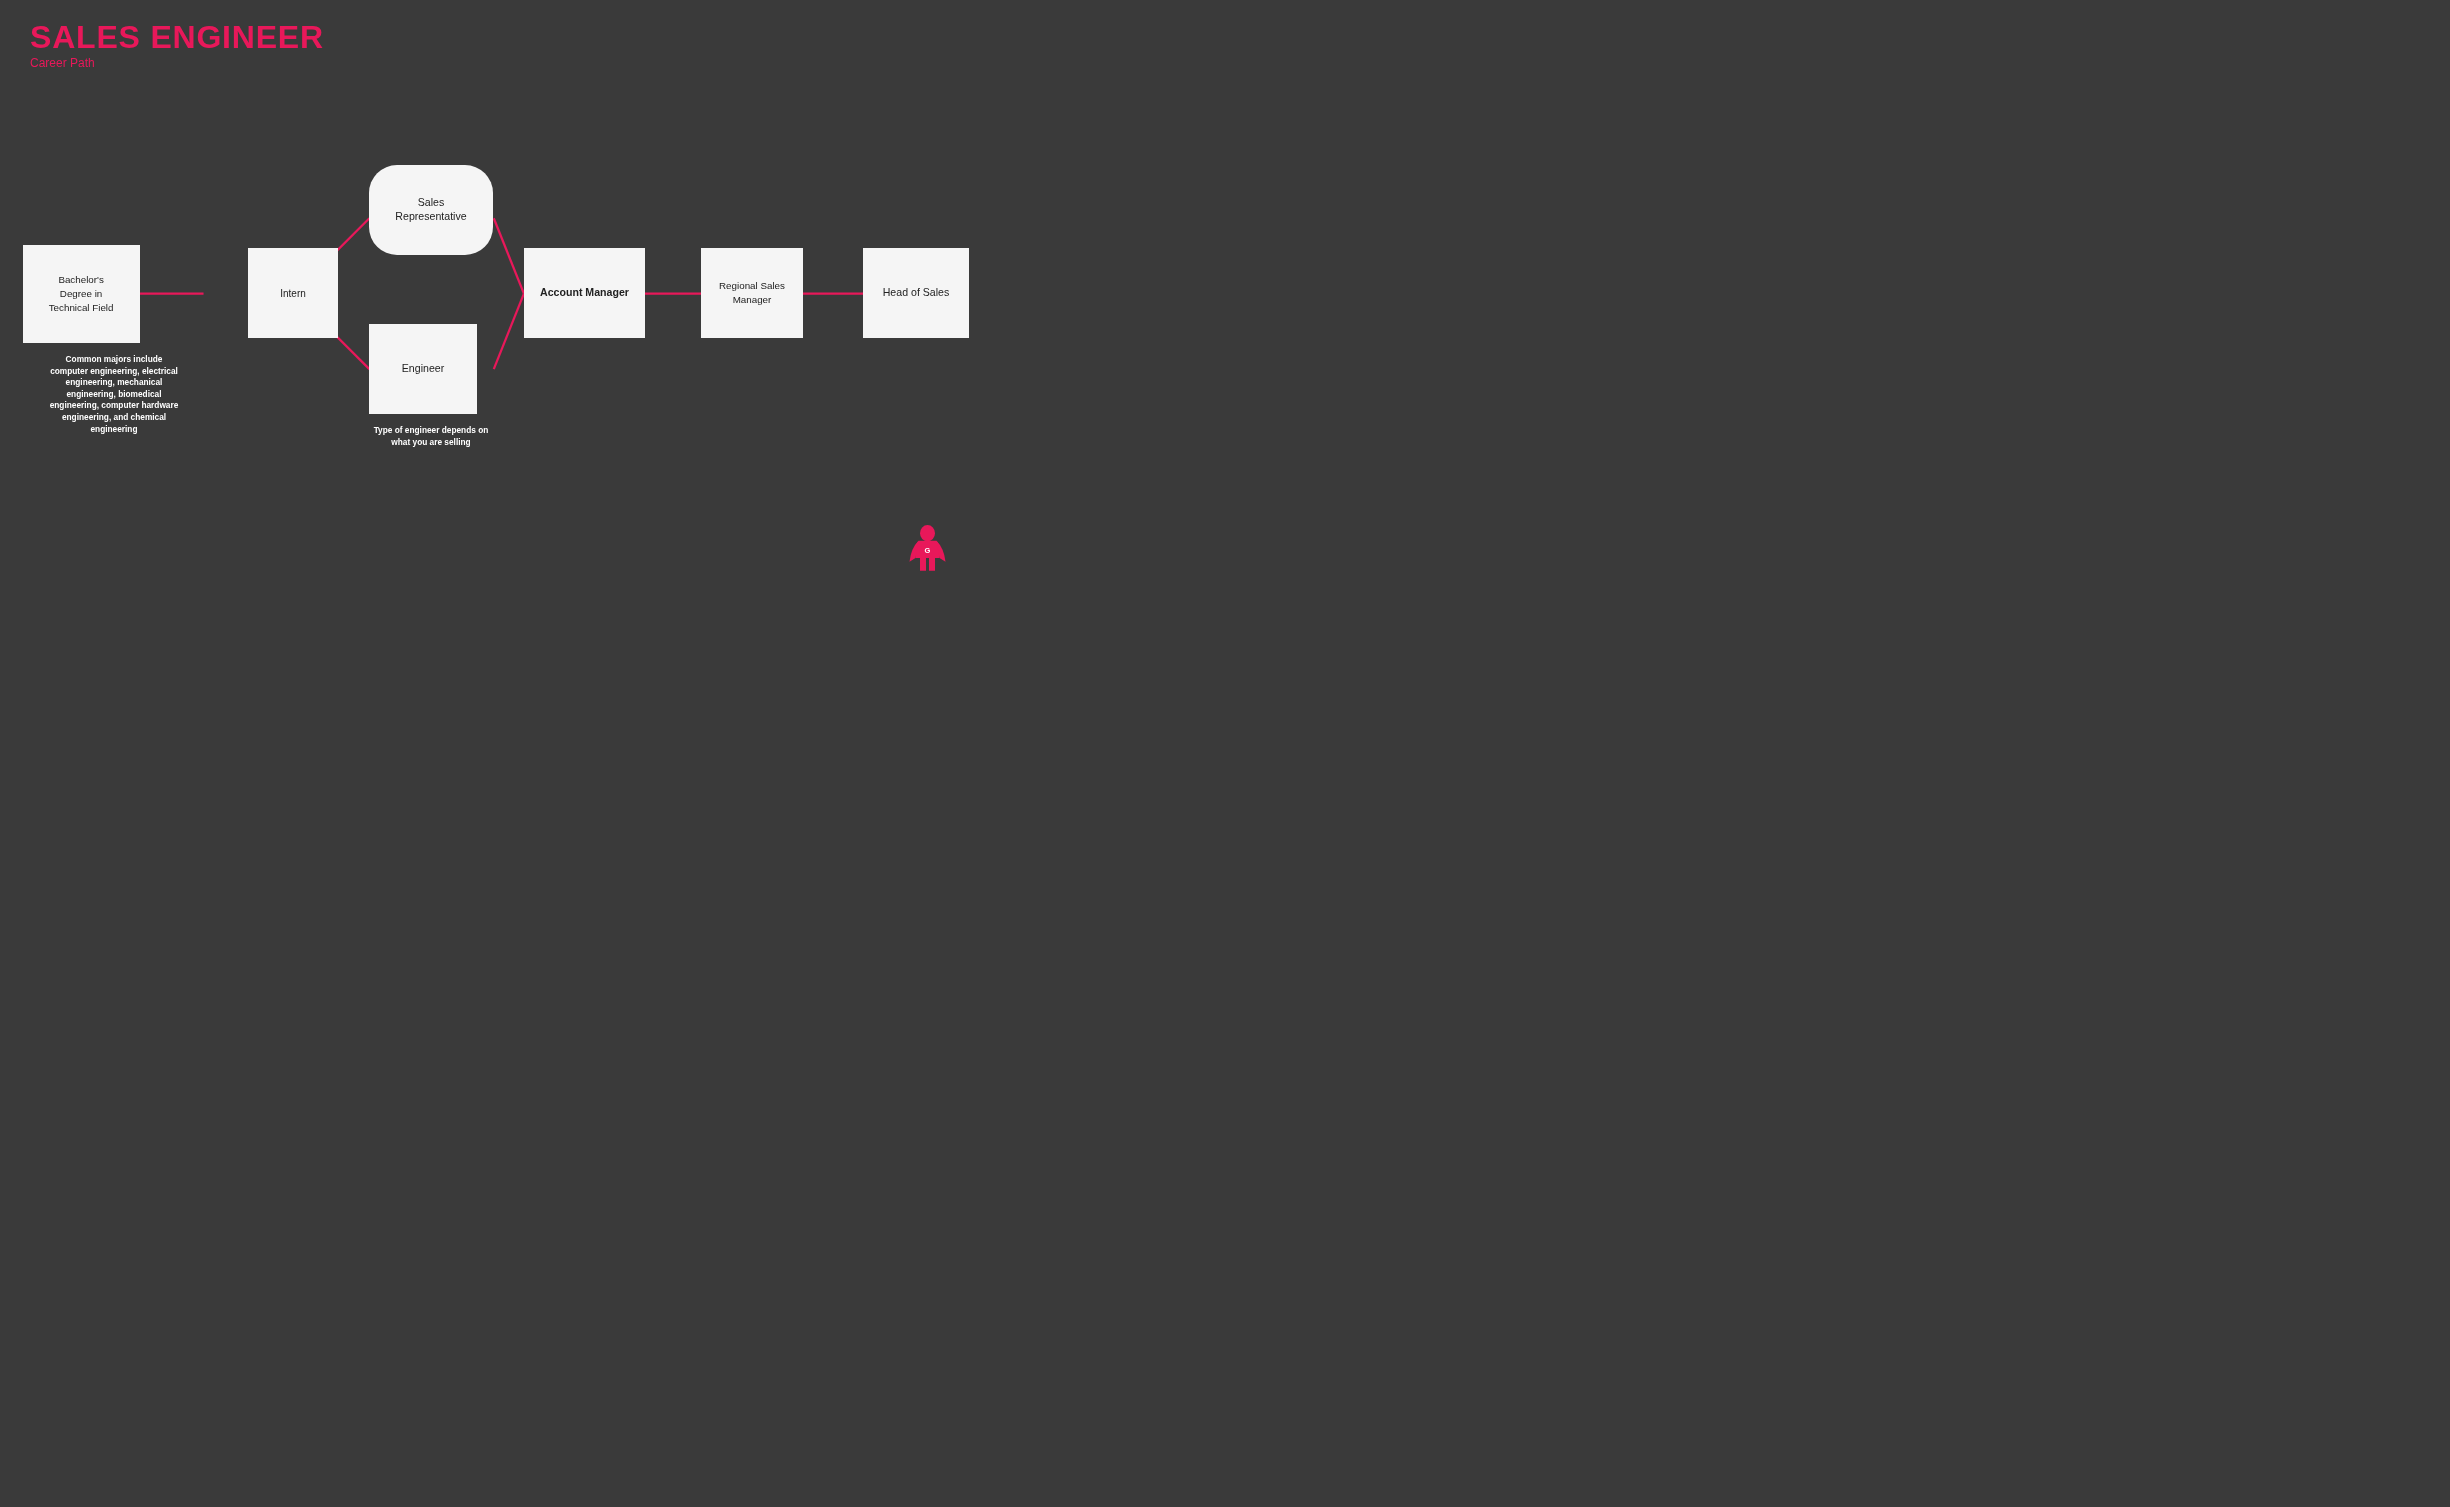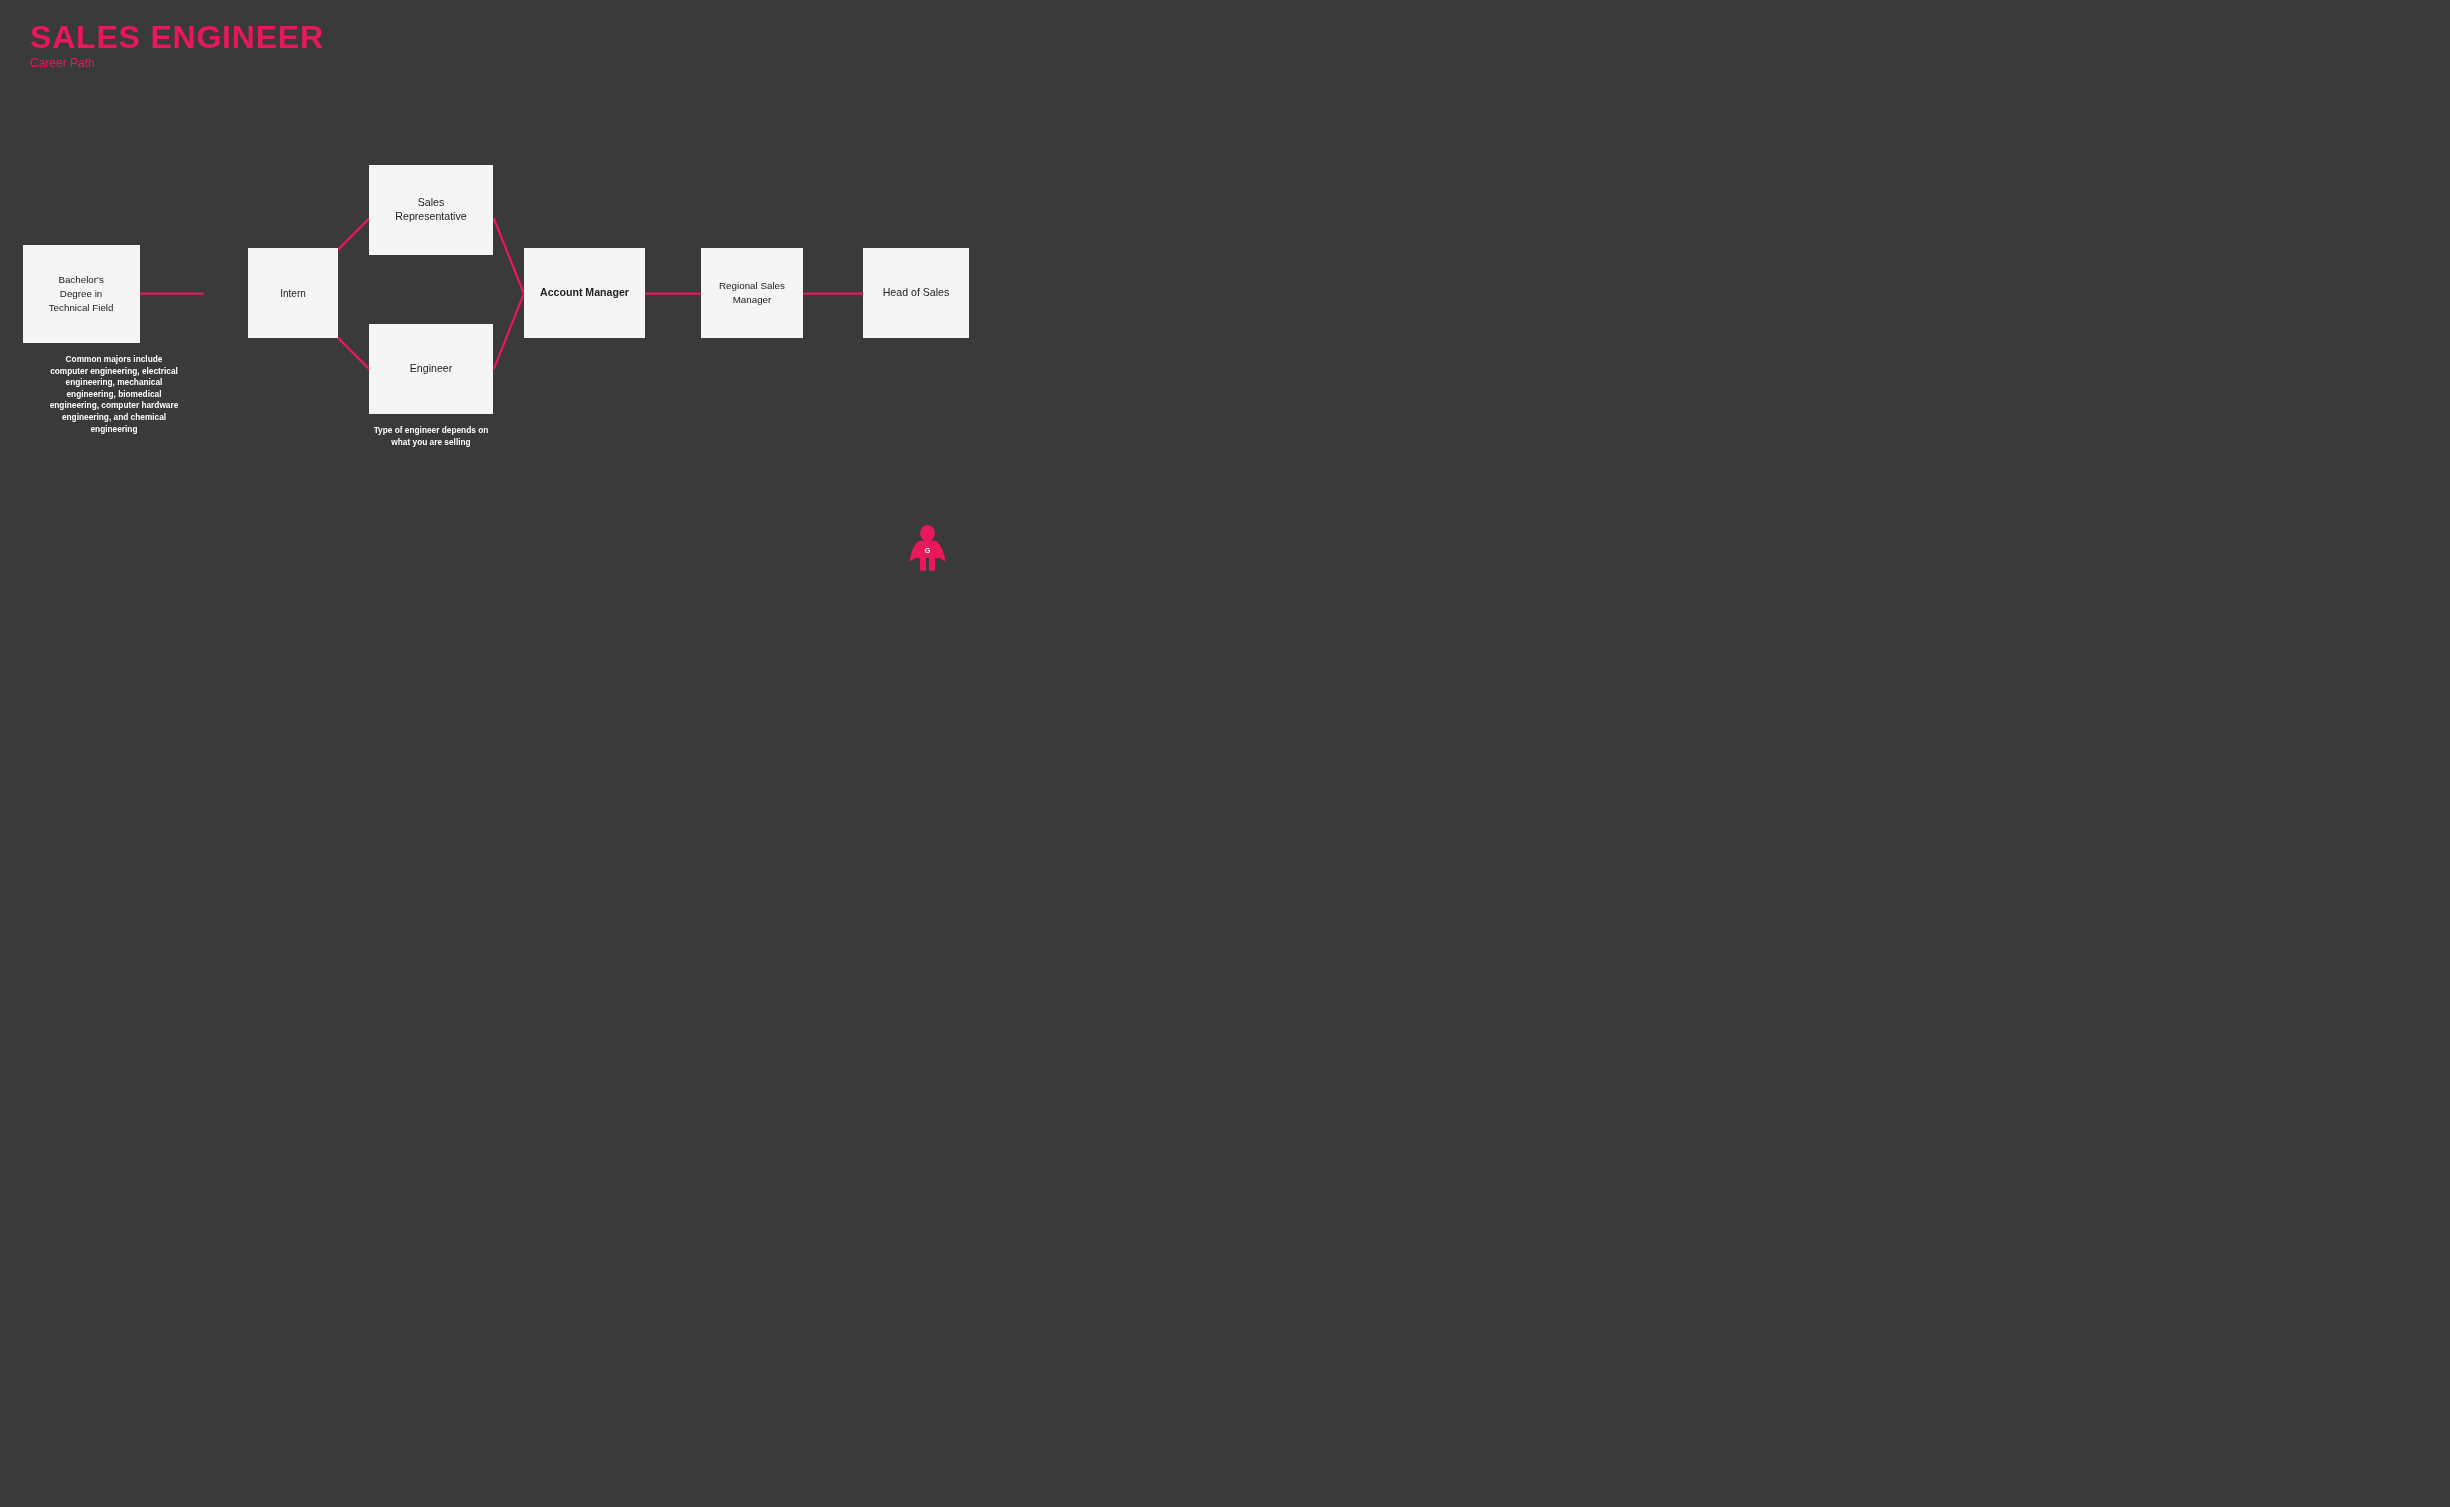--- a/index.html
+++ b/index.html
@@ -112,25 +112,25 @@
   </div>
 
   <div class="node-label" style="left: 15px; top: 264px; width: 132px; font-size: 8.3px; font-weight: 700; text-align: center; margin-left: 33px;">
     <span>Common majors include computer engineering, electrical engineering, mechanical engineering, biomedical engineering, computer hardware engineering, and chemical engineering</span>
   </div>
 
   <div class="node" style="left: 204px; top: 158px; width: 90px; height: 90px; font-size: 10px; font-weight: 400; margin-left: 44px;">
     <span>Intern</span>
   </div>
 
-  <div class="node" style="left: 369px; top: 75px; width: 124px; height: 90px; font-size: 10.6px; padding: 15px;">
+  <div class="node" style="left: 369px; top: 75px; width: 124px; height: 90px; font-size: 10.6px; padding: 15px; border-radius: 28px;">
     <span>Sales Representative</span>
   </div>
 
-  <div class="node" style="left: 369px; top: 234px; width: 124px; height: 90px; font-size: 10.6px; padding: 7px;">
+  <div class="node" style="left: 369px; top: 234px; width: 108px; height: 90px; font-size: 10.6px; padding: 7px;">
     <span>Engineer</span>
   </div>
 
   <div class="node-label" style="left: 369px; top: 335px; width: 124px; font-size: 8.3px; font-weight: 700; ">
     <span>Type of engineer depends on what you are selling</span>
   </div>
 
   <div class="node" style="left: 524px; top: 158px; width: 121px; height: 90px; font-size: 10.6px; padding: 7.5px; font-weight: bold;">
     <span>Account Manager</span>
   </div>

